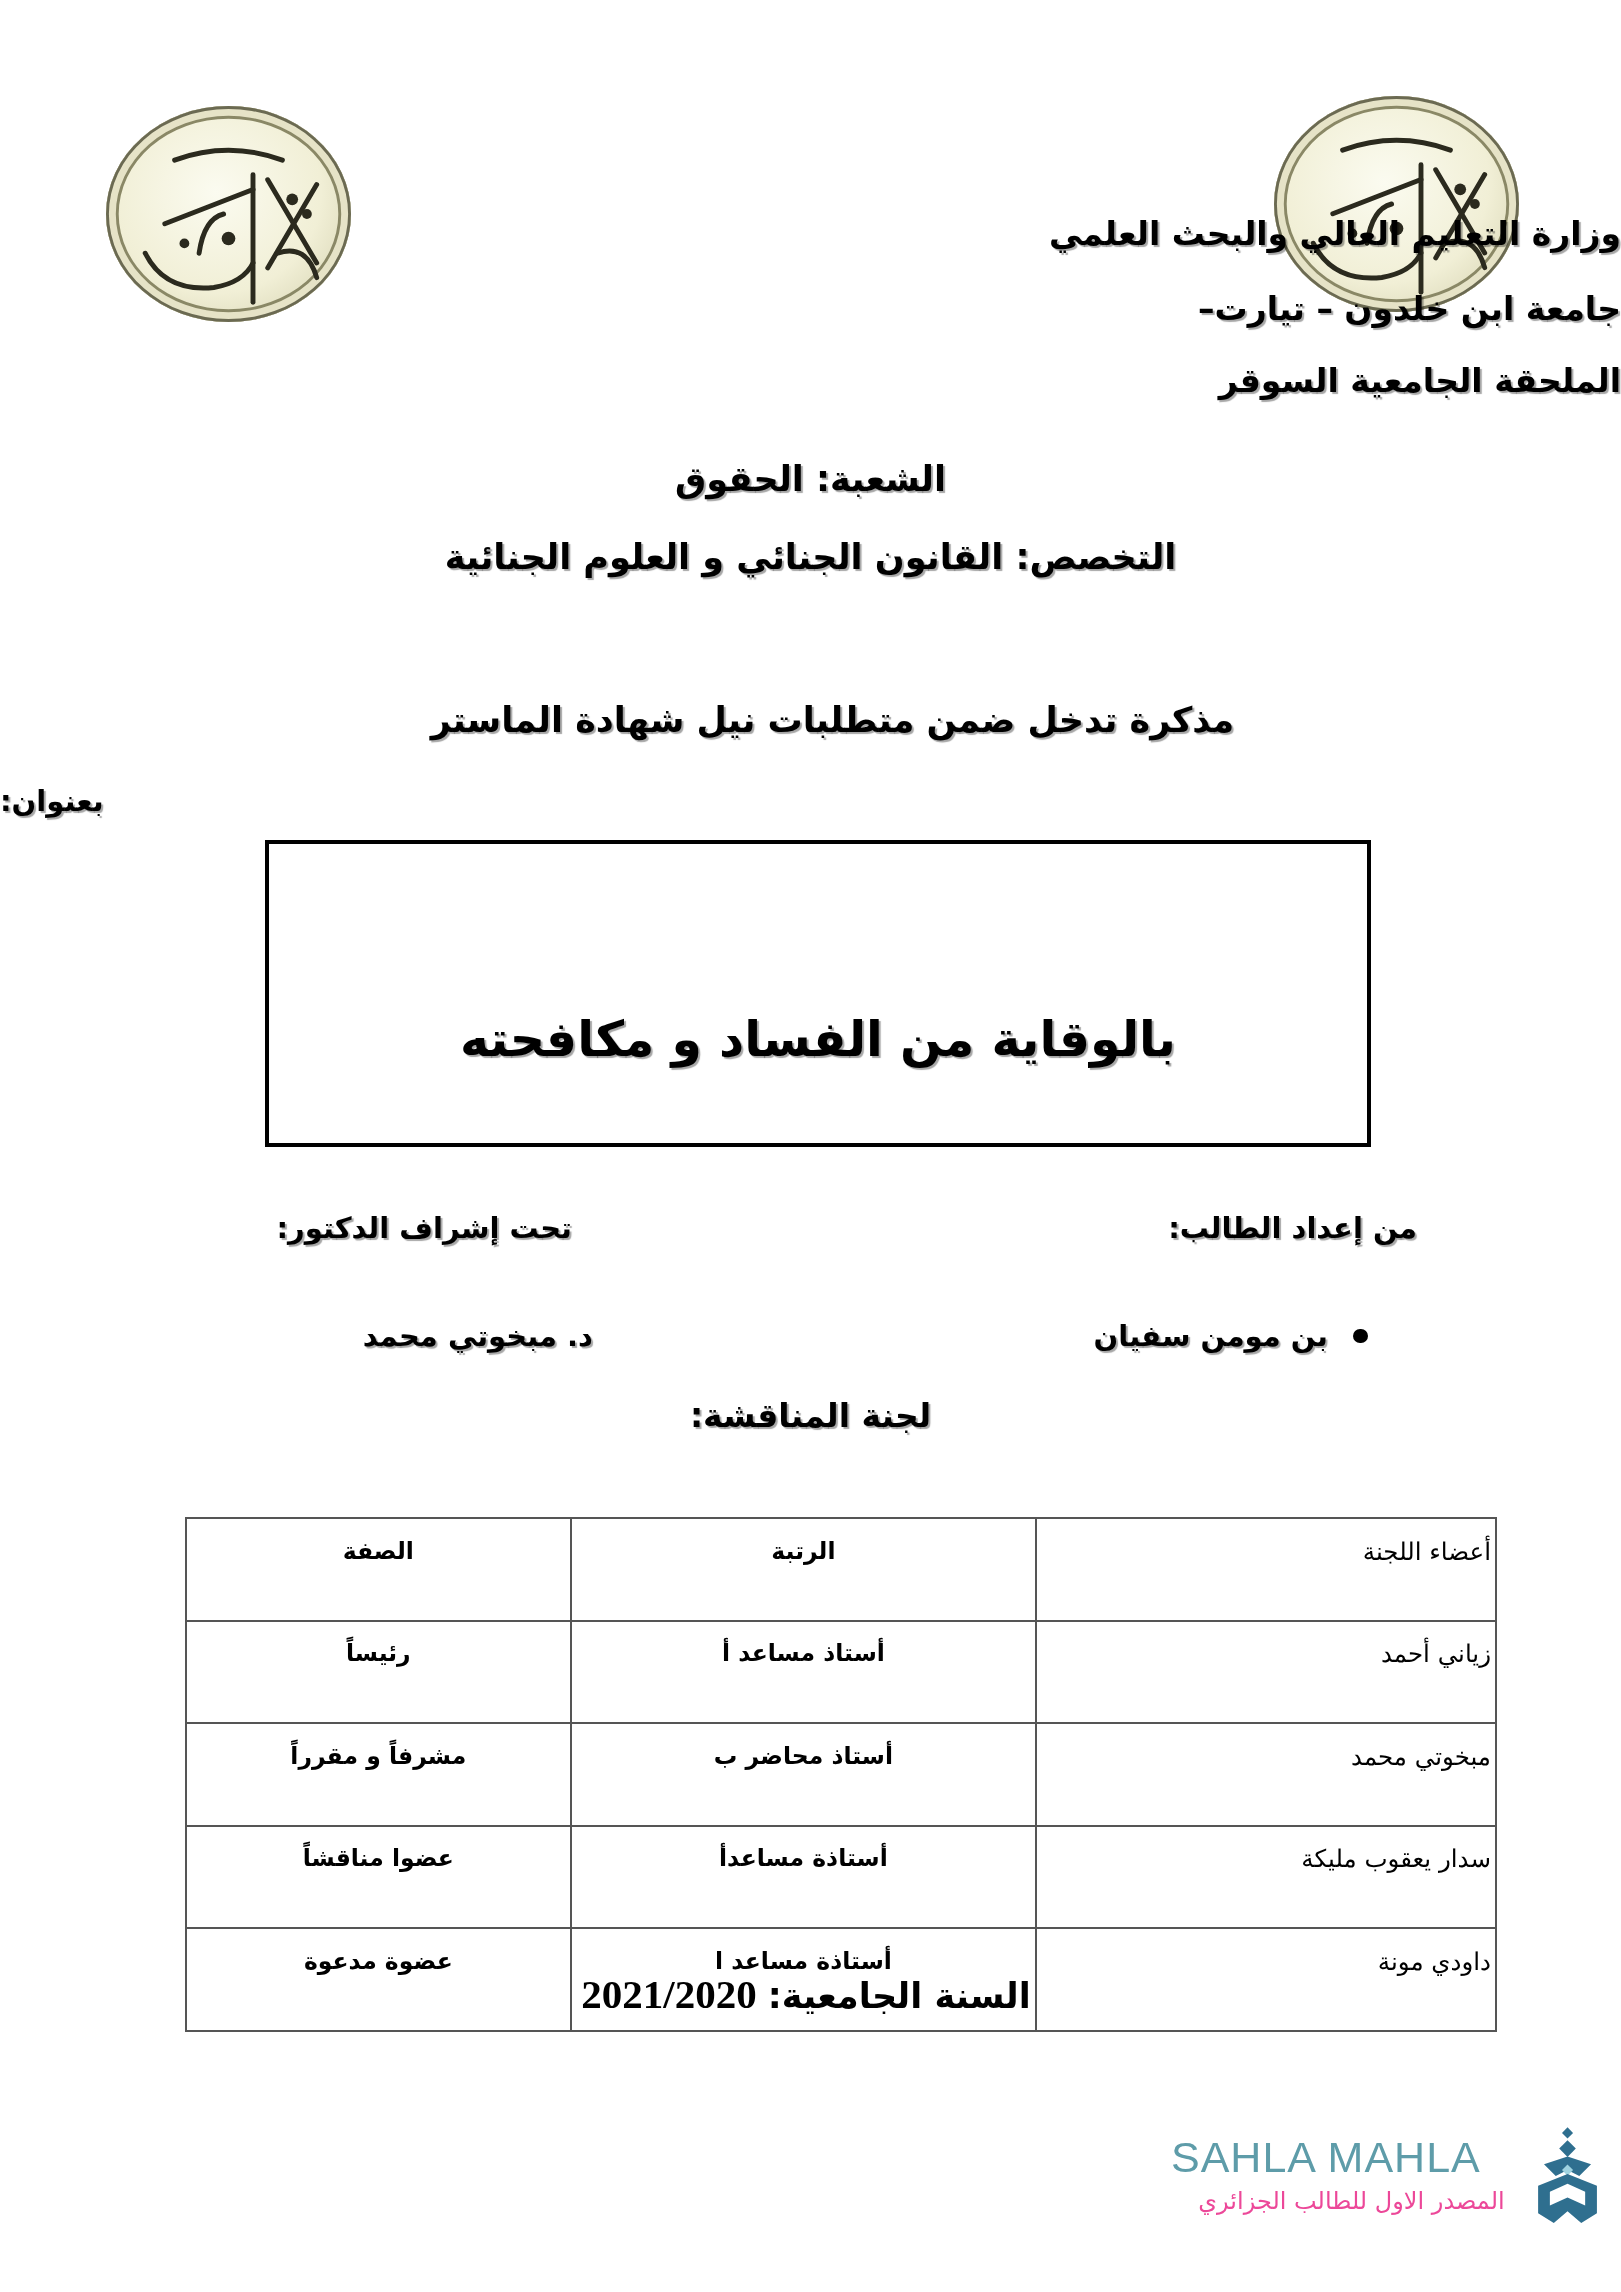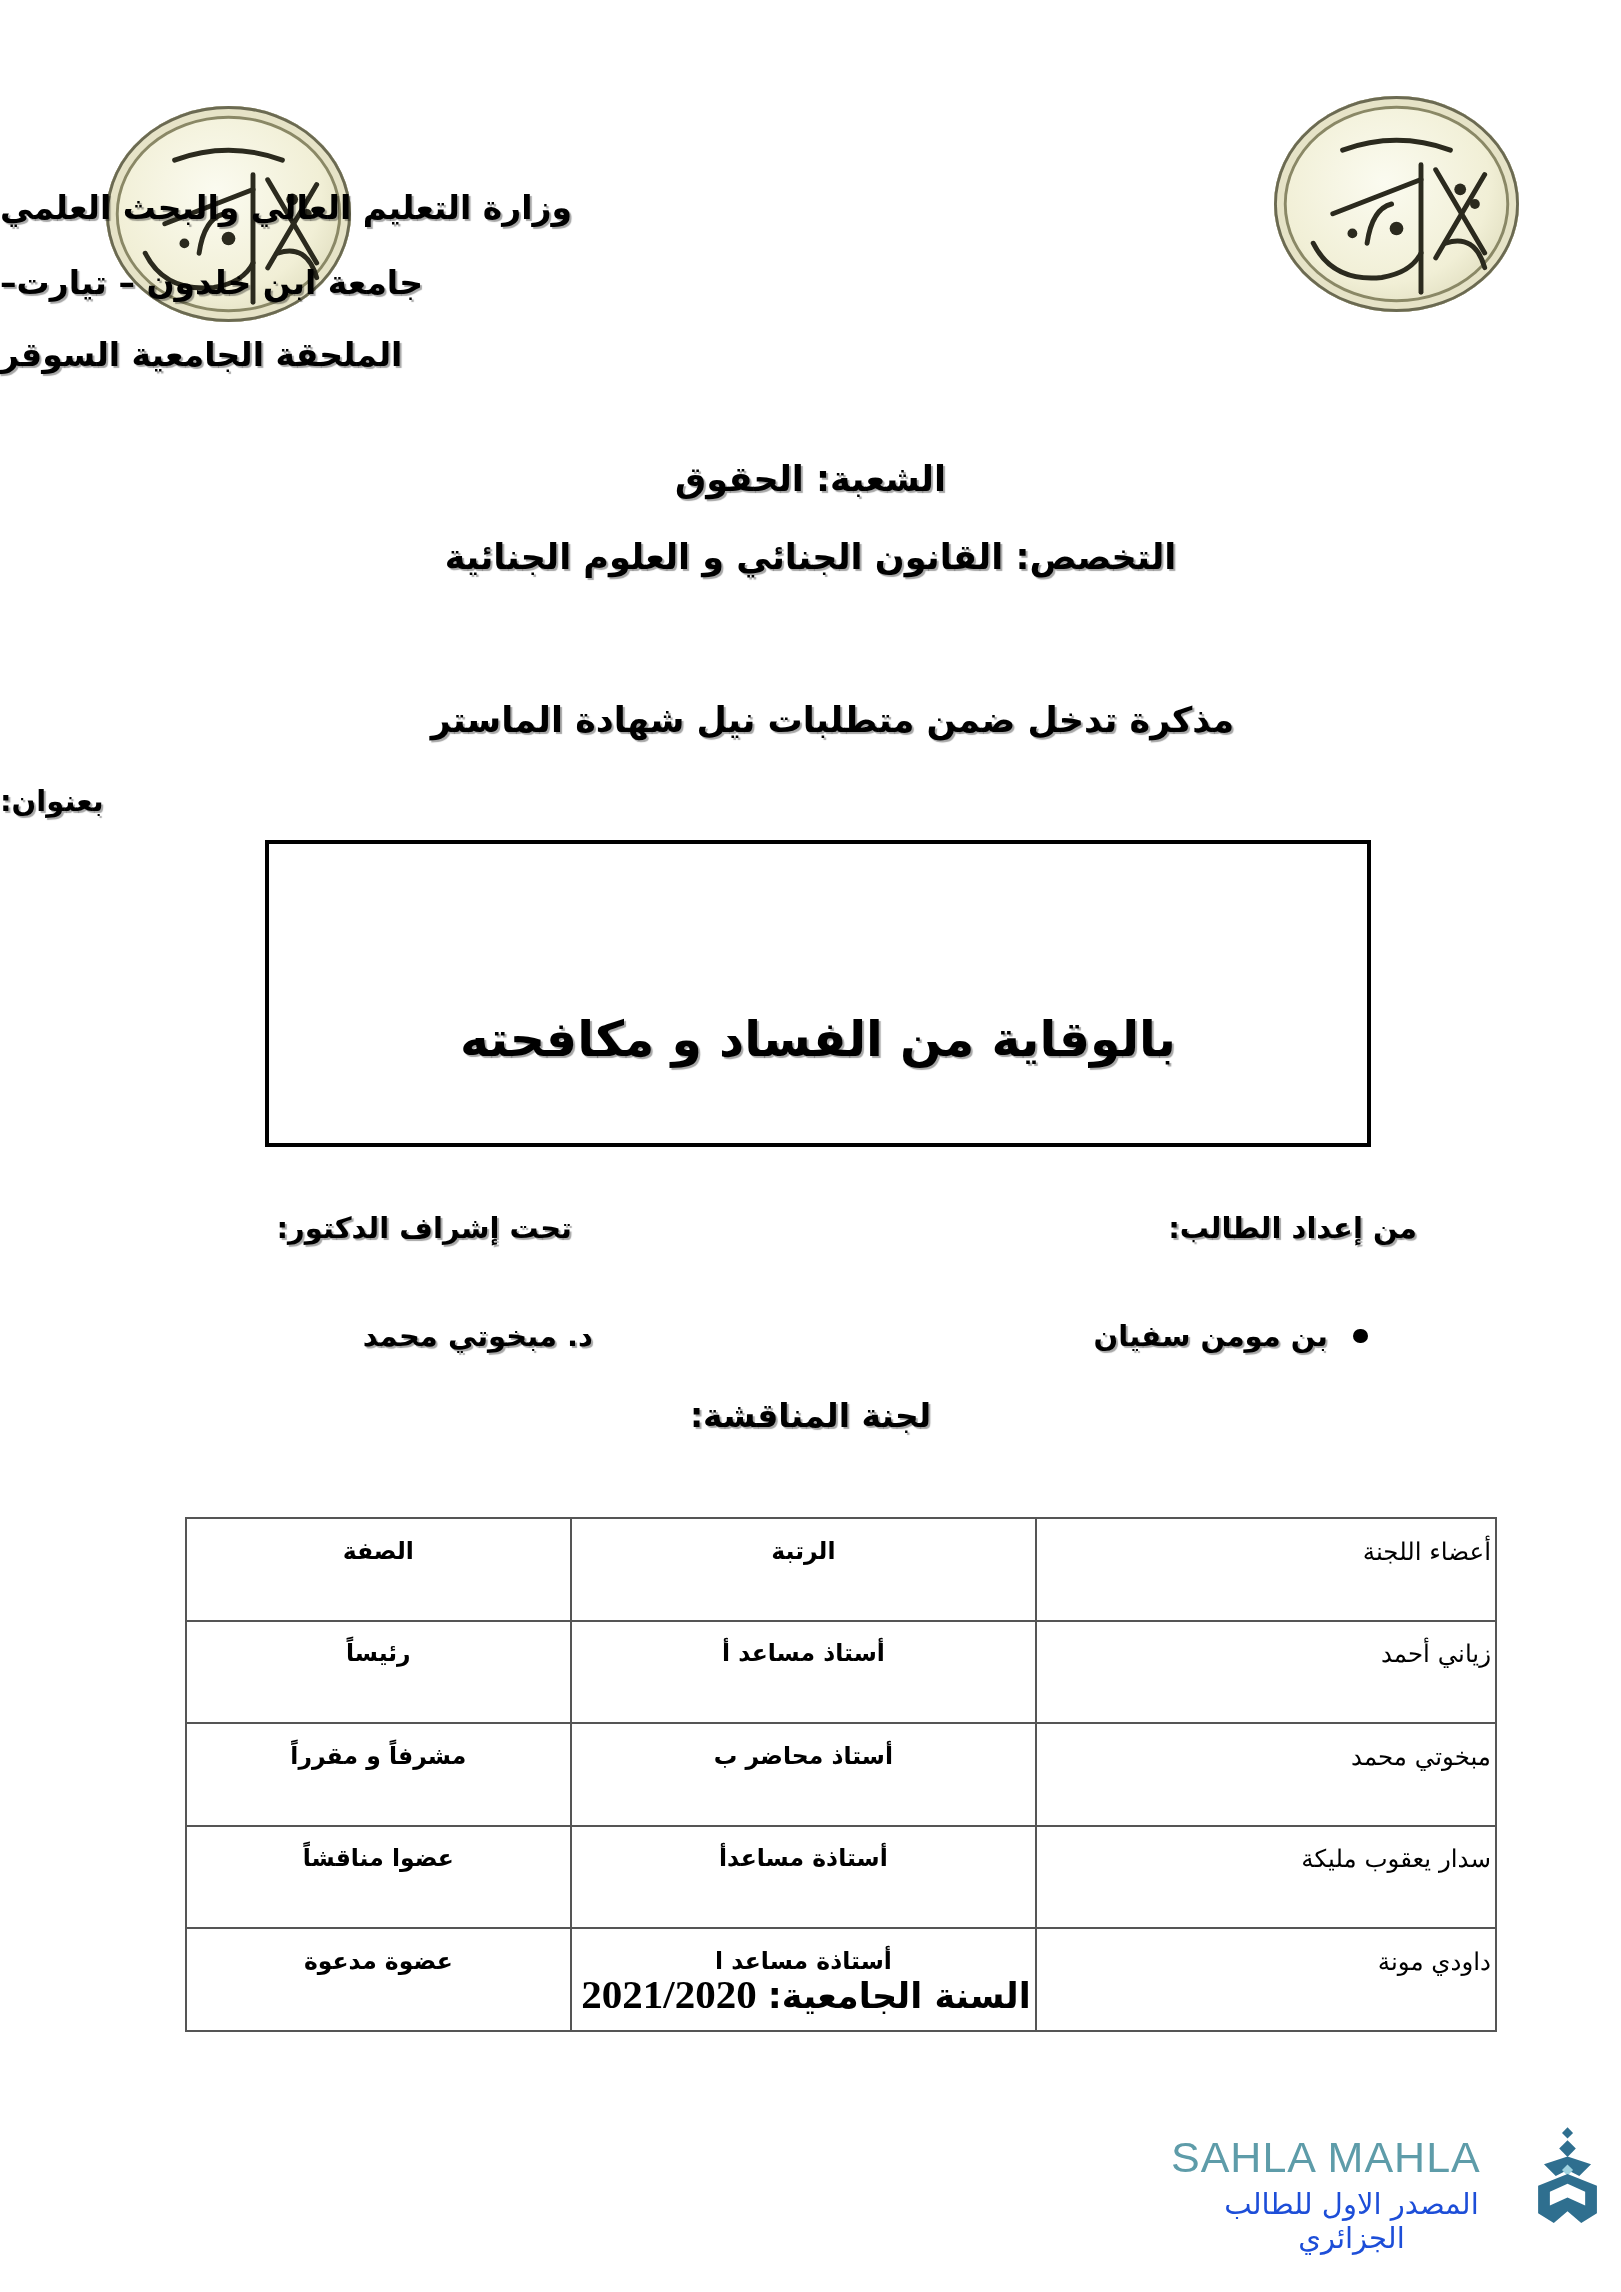--- a/index.html
+++ b/index.html
@@ -10,21 +10,21 @@
   .bold { font-weight:bold; }
   .shadowed { text-shadow: 2px 2px 1px rgba(0,0,0,0.35); }
 
   
   .emblem { width:245px; height:216px; border-radius:50%;
             background: radial-gradient(ellipse at 45% 40%, #fbfbf0 0%, #f1efd6 55%, #d8d5b4 85%, #bdb999 100%);
             box-shadow: inset 0 0 0 2.9px #6b6a52, inset 0 0 0 9.8px #e6e3c7, inset 0 0 0 12.7px #8a8866;
             overflow:hidden; }
   .emblem svg { width:100%; height:100%; }
 
-  .hdr-line { left:0; width:1621px; text-align:left; font-size:33px; }
+  .hdr-line { left:0; width:1621px; text-align:right; font-size:33px;margin-top:26px; }
   .section-line { left:0; width:1621px; text-align:center; font-size:35px; }
 
   .title-box { left:265px; top:840px; width:1098px; height:299px;
                border:4.9px solid #000; box-sizing:content-box; }
   .title-line { width:100%; text-align:center; font-size:49px; position:absolute; left:0; }
 
   .label { font-size:29px; }
 
   table.committee { position:absolute; left:185px; top:1517px; width:1312px;
                     border-collapse:collapse; direction:rtl; }
@@ -35,21 +35,21 @@
   table.committee td.c-rank { width:444px; text-align:center; font-weight:bold; }
   table.committee td.c-role { text-align:center; font-weight:bold; }
 
   .year-line { left:0; width:1612px; text-align:center; font-size:35px; top:1970px; }
   .year-num { font-family:"Liberation Serif", serif; font-size:41px; font-weight:bold; }
 
   .brand { left:1171px; top:2107px; width:431px; height:118px; }
   .brand-en { position:absolute; left:0; top:25.5px; font-family:"Liberation Sans", sans-serif;
               font-size:43px; letter-spacing:1px; color:#5e9ca9; }
   .brand-ar { position:absolute; left:0; top:80px; width:361px; text-align:center;
-              font-size:29px; color:#1d4ed8; direction:rtl; }
+              font-size:24px; color:#ec4899; direction:rtl; }
   .brand-mark { position:absolute; left:363px; top:19.6px; width:69px; height:98px; }
 </style>
 </head>
 <body>
 
 <div class="abs emblem" style="left:106px; top:106px;">
   <svg viewBox="0 0 250 220">
     <g fill="none" stroke="#2b2a1e" stroke-width="5" stroke-linecap="round">
       <path d="M40 150 Q60 190 110 185 Q140 180 150 160"></path>
       <path d="M60 120 L150 85"></path>

